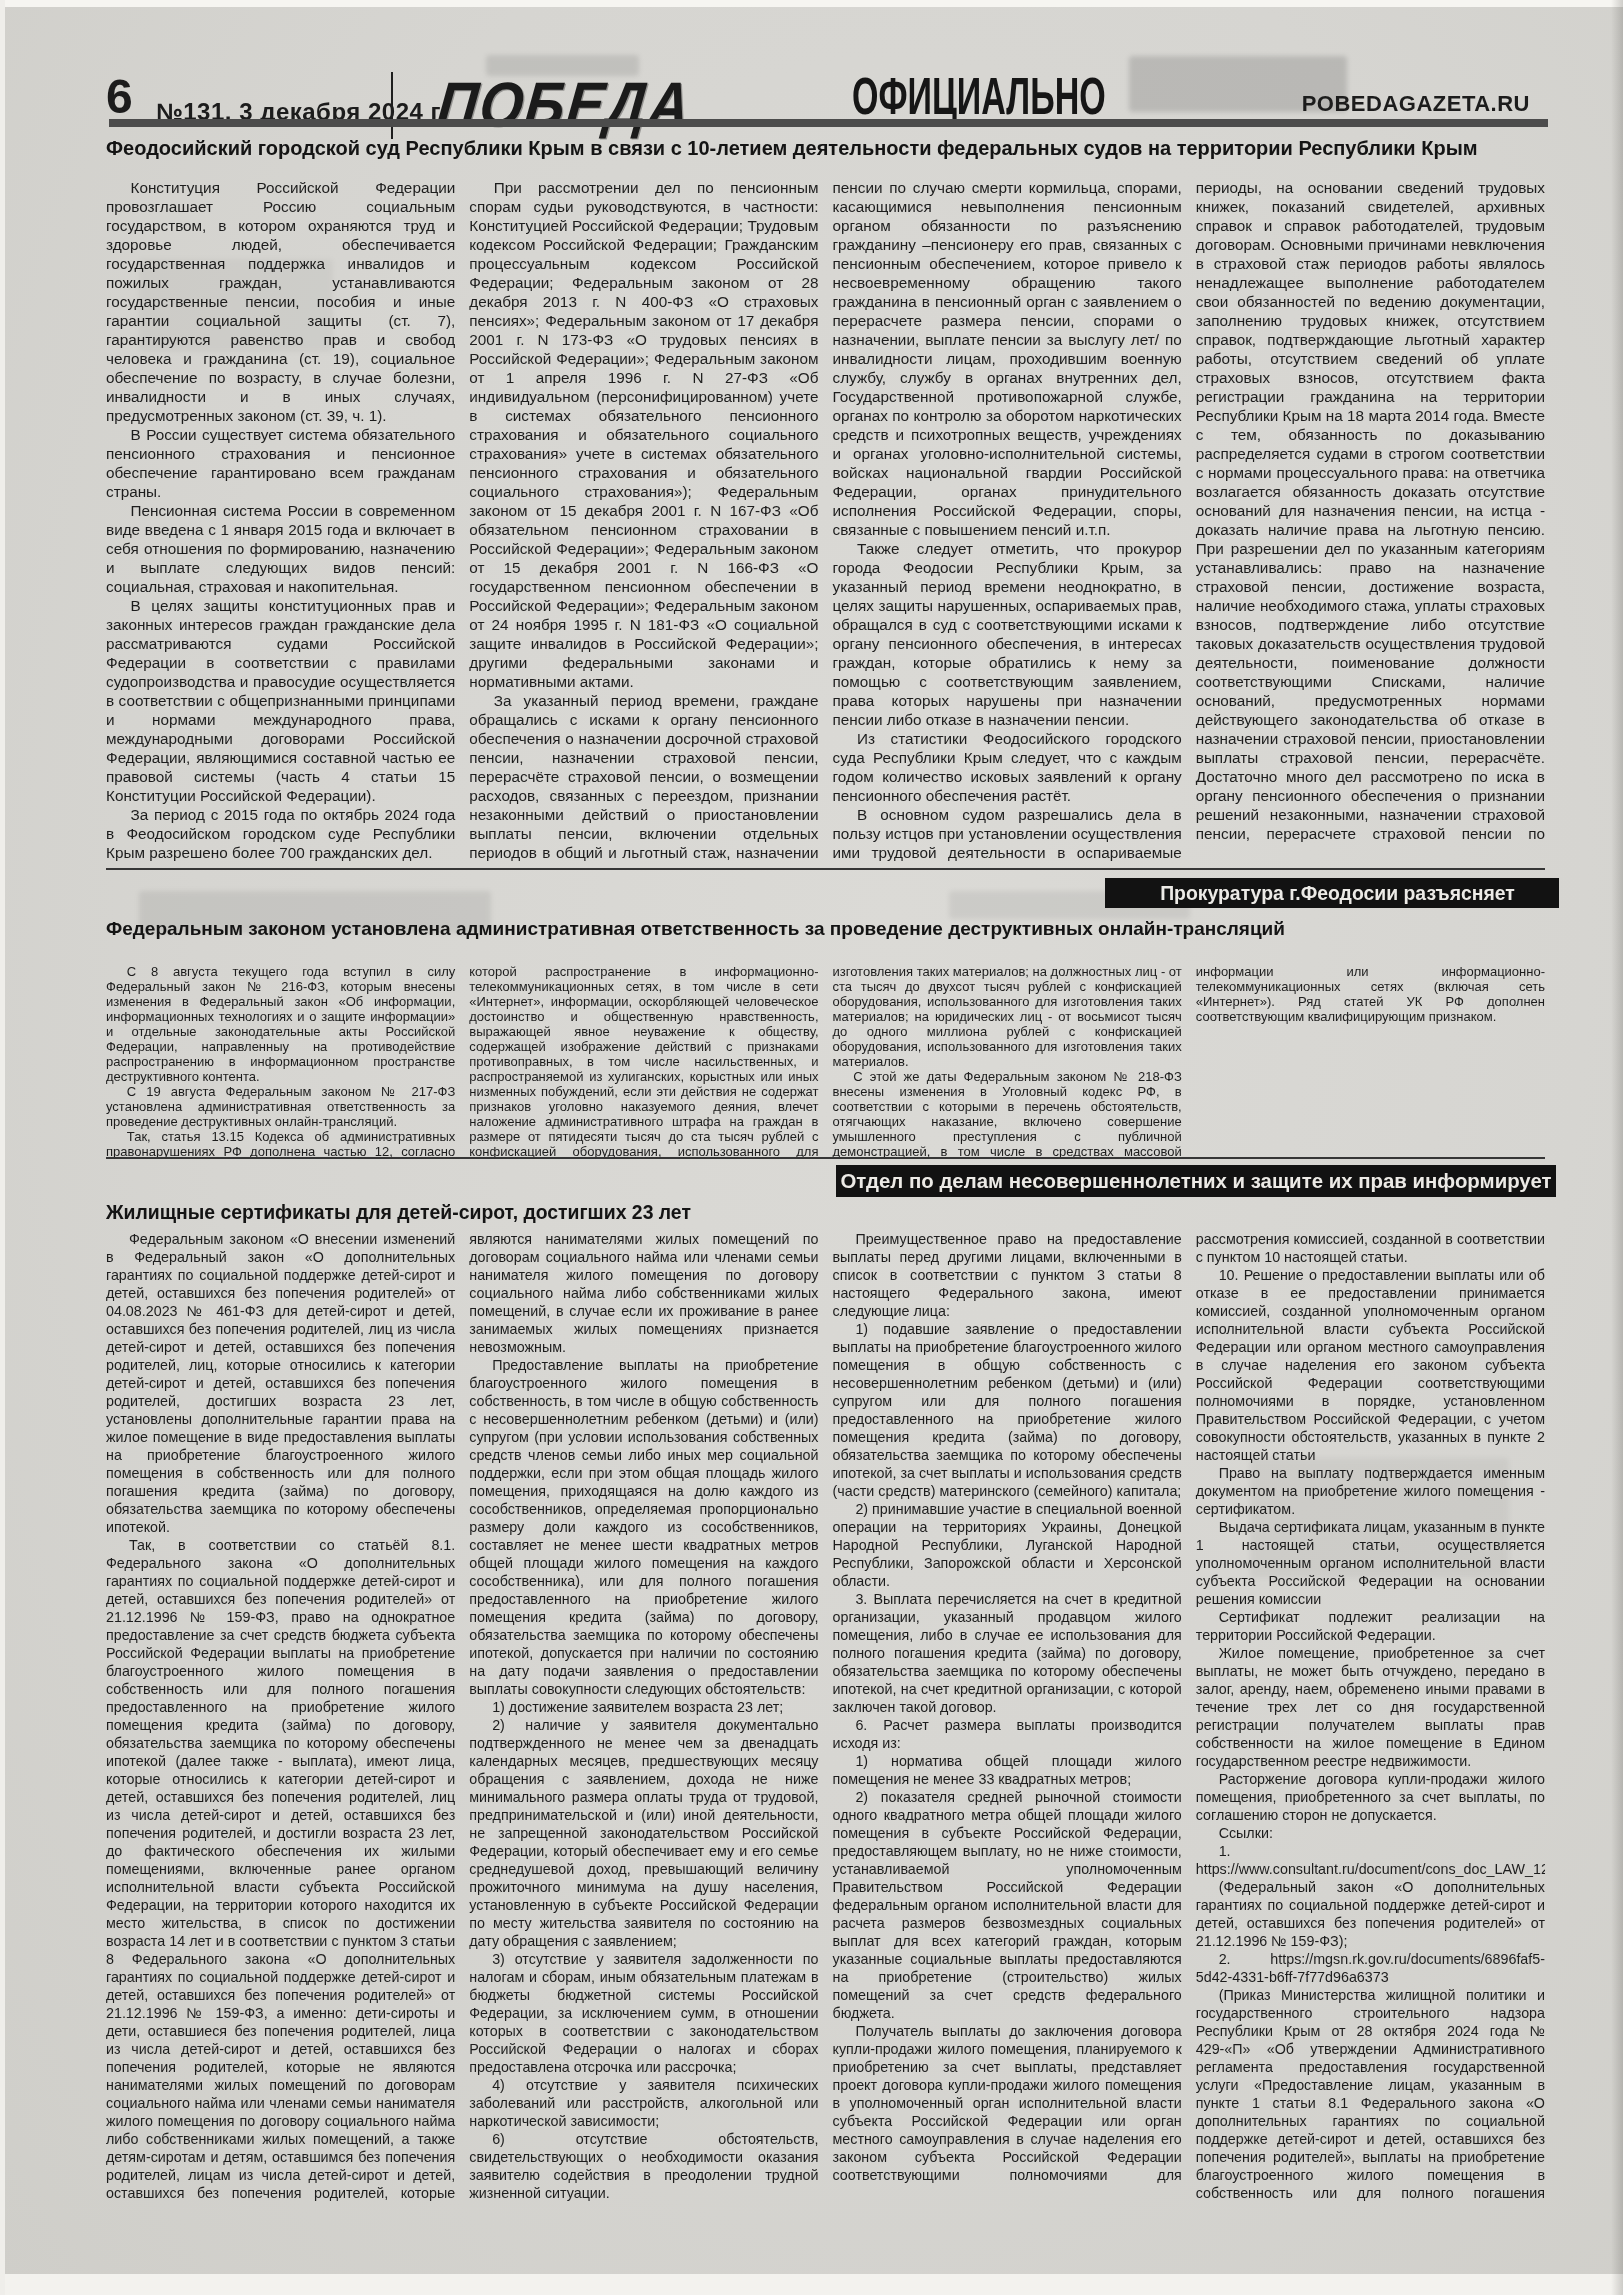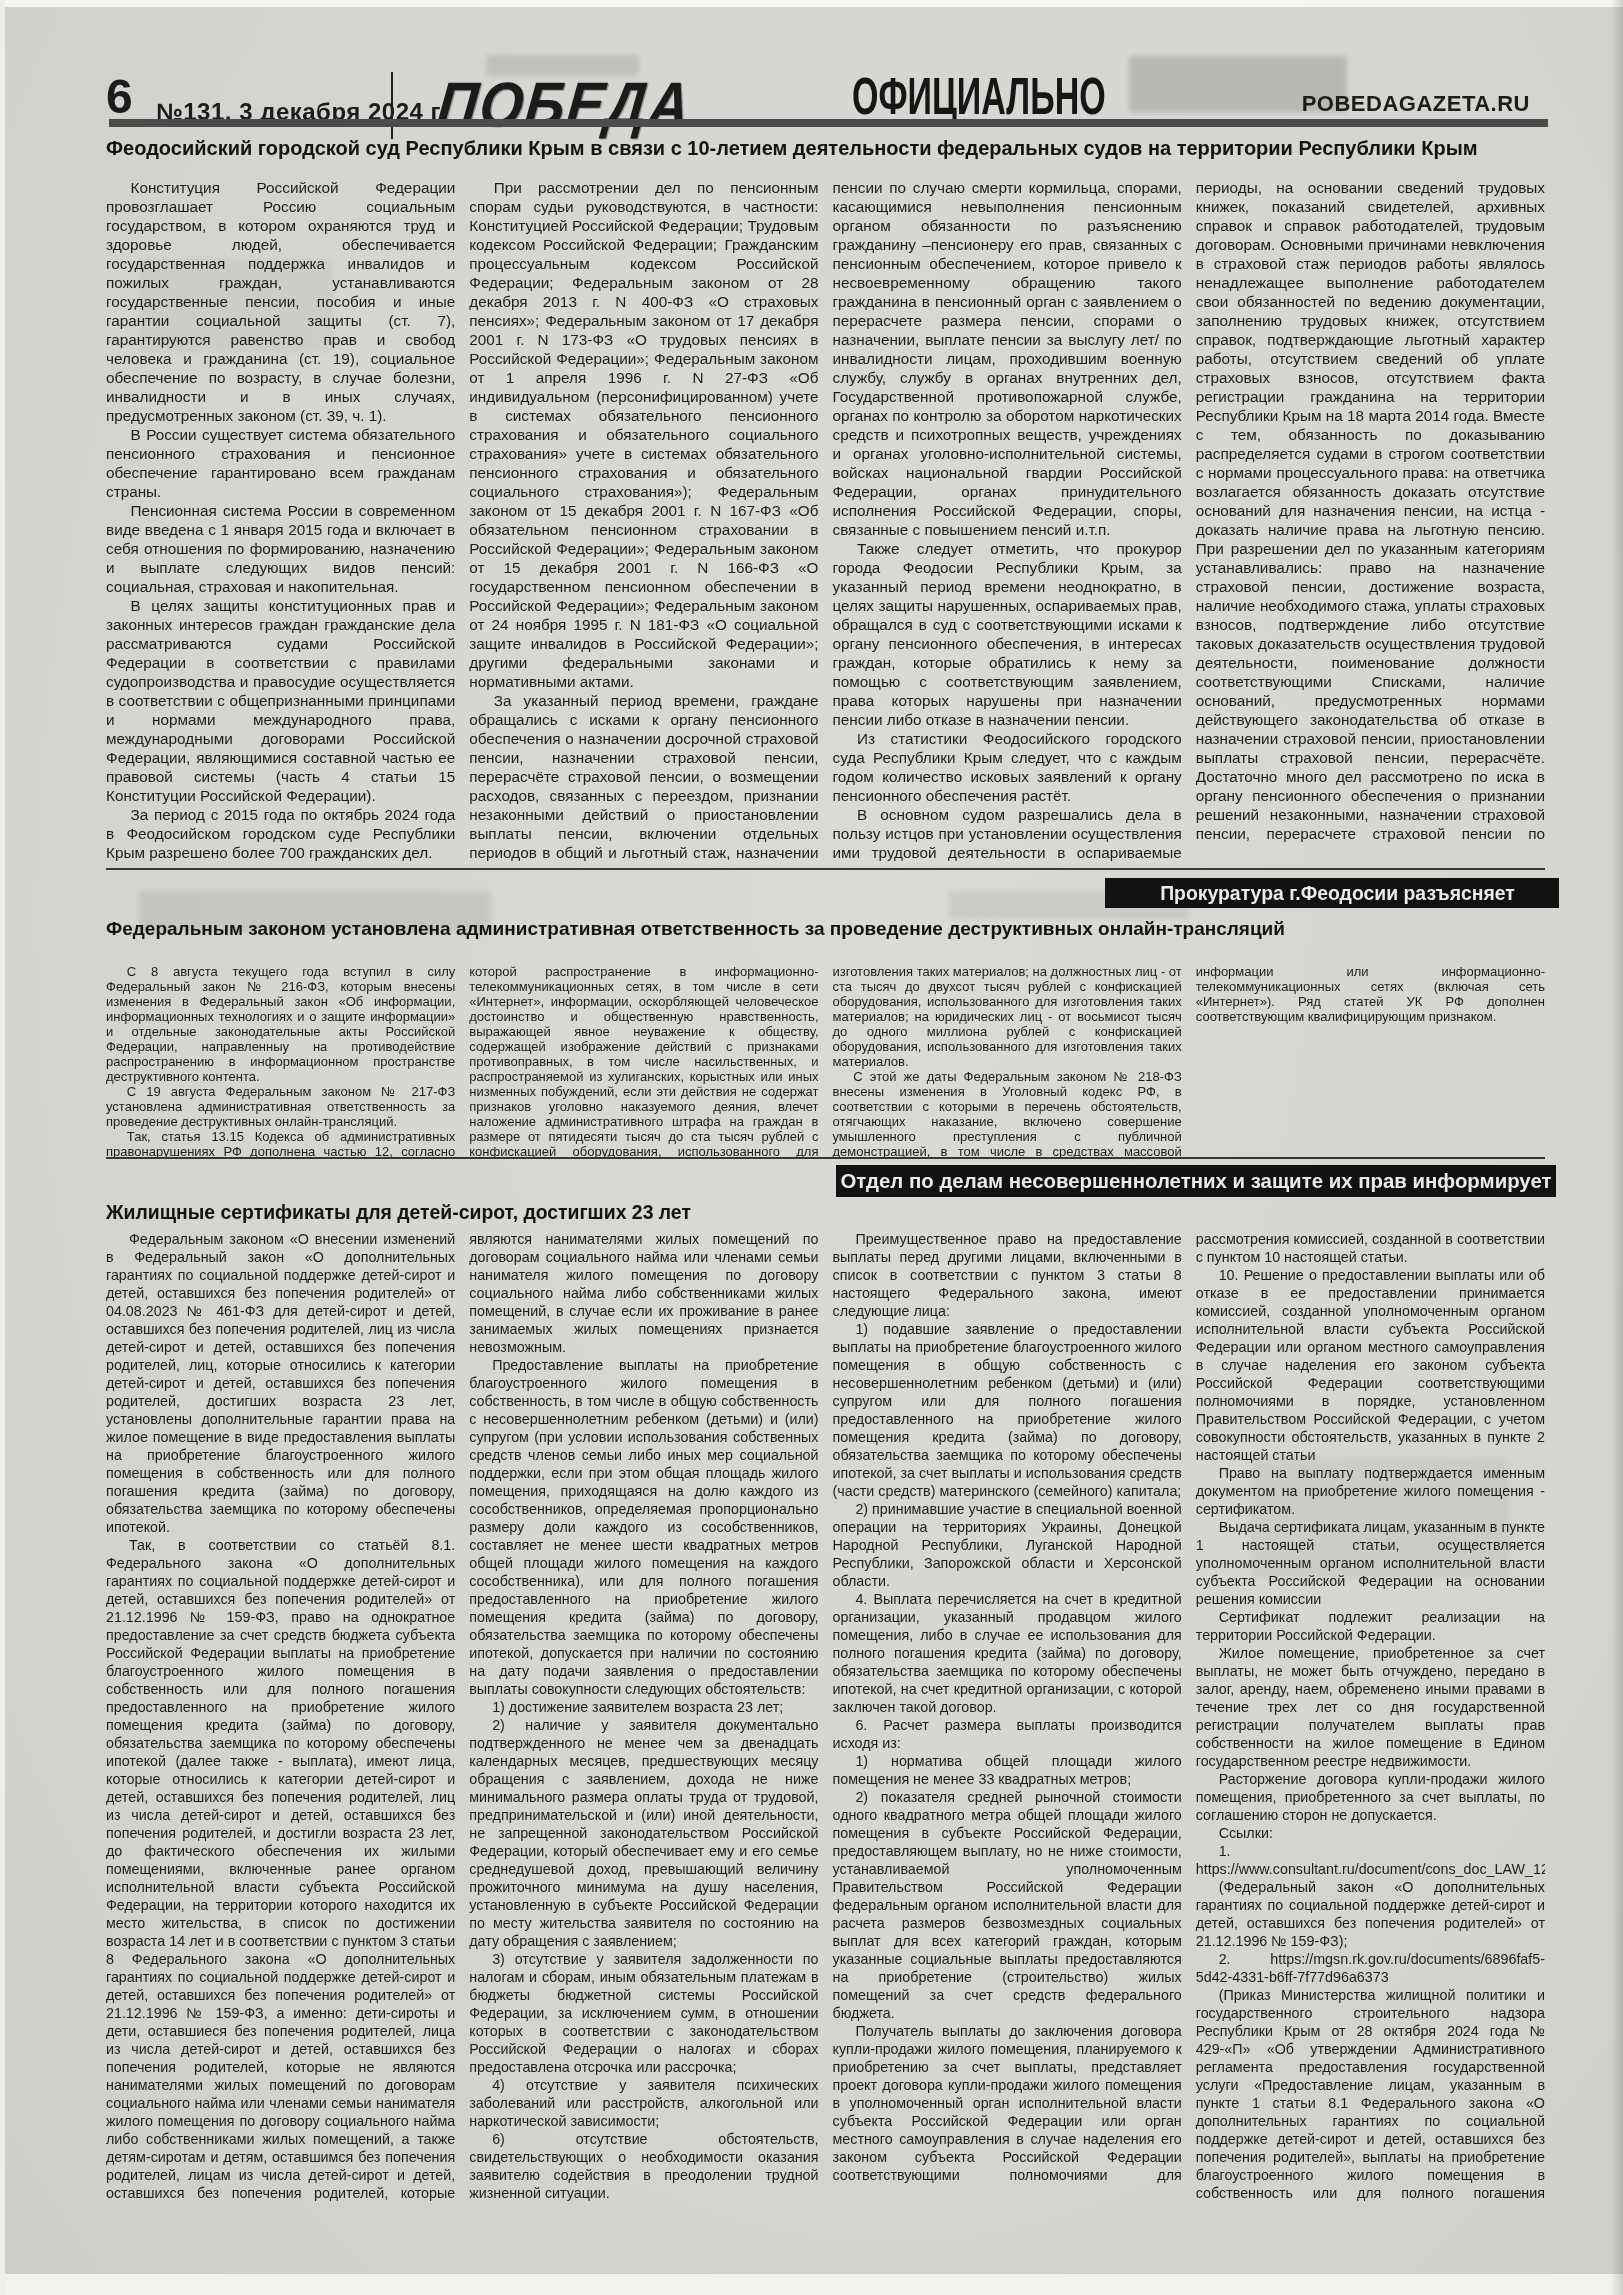--- a/index.html
+++ b/index.html
@@ -123,21 +123,21 @@
         <p>Так, в соответствии со статьёй 8.1. Федерального закона «О дополнительных гарантиях по социальной поддержке детей-сирот и детей, оставшихся без попечения родителей» от 21.12.1996 № 159-ФЗ, право на однократное предоставление за счет средств бюджета субъекта Российской Федерации выплаты на приобретение благоустроенного жилого помещения в собственность или для полного погашения предоставленного на приобретение жилого помещения кредита (займа) по договору, обязательства заемщика по которому обеспечены ипотекой (далее также - выплата), имеют лица, которые относились к категории детей-сирот и детей, оставшихся без попечения родителей, лиц из числа детей-сирот и детей, оставшихся без попечения родителей, и достигли возраста 23 лет, до фактического обеспечения их жилыми помещениями, включенные ранее органом исполнительной власти субъекта Российской Федерации, на территории которого находится их место жительства, в список по достижении возраста 14 лет и в соответствии с пунктом 3 статьи 8 Федерального закона «О дополнительных гарантиях по социальной поддержке детей-сирот и детей, оставшихся без попечения родителей» от 21.12.1996 № 159-ФЗ, а именно: дети-сироты и дети, оставшиеся без попечения родителей, лица из числа детей-сирот и детей, оставшихся без попечения родителей, которые не являются нанимателями жилых помещений по договорам социального найма или членами семьи нанимателя жилого помещения по договору социального найма либо собственниками жилых помещений, а также детям-сиротам и детям, оставшимся без попечения родителей, лицам из числа детей-сирот и детей, оставшихся без попечения родителей, которые являются нанимателями жилых помещений по договорам социального найма или членами семьи нанимателя жилого помещения по договору социального найма либо собственниками жилых помещений, в случае если их проживание в ранее занимаемых жилых помещениях признается невозможным.</p>
         <p>Предоставление выплаты на приобретение благоустроенного жилого помещения в собственность, в том числе в общую собственность с несовершеннолетним ребенком (детьми) и (или) супругом (при условии использования собственных средств членов семьи либо иных мер социальной поддержки, если при этом общая площадь жилого помещения, приходящаяся на долю каждого из сособственников, определяемая пропорционально размеру доли каждого из сособственников, составляет не менее шести квадратных метров общей площади жилого помещения на каждого сособственника), или для полного погашения предоставленного на приобретение жилого помещения кредита (займа) по договору, обязательства заемщика по которому обеспечены ипотекой, допускается при наличии по состоянию на дату подачи заявления о предоставлении выплаты совокупности следующих обстоятельств:</p>
         <p>1) достижение заявителем возраста 23 лет;</p>
         <p>2) наличие у заявителя документально подтвержденного не менее чем за двенадцать календарных месяцев, предшествующих месяцу обращения с заявлением, дохода не ниже минимального размера оплаты труда от трудовой, предпринимательской и (или) иной деятельности, не запрещенной законодательством Российской Федерации, который обеспечивает ему и его семье среднедушевой доход, превышающий величину прожиточного минимума на душу населения, установленную в субъекте Российской Федерации по месту жительства заявителя по состоянию на дату обращения с заявлением;</p>
         <p>3) отсутствие у заявителя задолженности по налогам и сборам, иным обязательным платежам в бюджеты бюджетной системы Российской Федерации, за исключением сумм, в отношении которых в соответствии с законодательством Российской Федерации о налогах и сборах предоставлена отсрочка или рассрочка;</p>
         <p>4) отсутствие у заявителя психических заболеваний или расстройств, алкогольной или наркотической зависимости;</p>
         <p>6) отсутствие обстоятельств, свидетельствующих о необходимости оказания заявителю содействия в преодолении трудной жизненной ситуации.</p>
         <p>Преимущественное право на предоставление выплаты перед другими лицами, включенными в список в соответствии с пунктом 3 статьи 8 настоящего Федерального закона, имеют следующие лица:</p>
         <p>1) подавшие заявление о предоставлении выплаты на приобретение благоустроенного жилого помещения в общую собственность с несовершеннолетним ребенком (детьми) и (или) супругом или для полного погашения предоставленного на приобретение жилого помещения кредита (займа) по договору, обязательства заемщика по которому обеспечены ипотекой, за счет выплаты и использования средств (части средств) материнского (семейного) капитала;</p>
         <p>2) принимавшие участие в специальной военной операции на территориях Украины, Донецкой Народной Республики, Луганской Народной Республики, Запорожской области и Херсонской области.</p>
-        <p>4. Выплата перечисляется на счет в кредитной организации, указанный продавцом жилого помещения, либо в случае ее использования для полного погашения кредита (займа) по договору, обязательства заемщика по которому обеспечены ипотекой, на счет кредитной организации, с которой заключен такой договор.</p>
+        <p>3. Выплата перечисляется на счет в кредитной организации, указанный продавцом жилого помещения, либо в случае ее использования для полного погашения кредита (займа) по договору, обязательства заемщика по которому обеспечены ипотекой, на счет кредитной организации, с которой заключен такой договор.</p>
         <p>6. Расчет размера выплаты производится исходя из:</p>
         <p>1) норматива общей площади жилого помещения не менее 33 квадратных метров;</p>
         <p>2) показателя средней рыночной стоимости одного квадратного метра общей площади жилого помещения в субъекте Российской Федерации, предоставляющем выплату, но не ниже стоимости, устанавливаемой уполномоченным Правительством Российской Федерации федеральным органом исполнительной власти для расчета размеров безвозмездных социальных выплат для всех категорий граждан, которым указанные социальные выплаты предоставляются на приобретение (строительство) жилых помещений за счет средств федерального бюджета.</p>
         <p>Получатель выплаты до заключения договора купли-продажи жилого помещения, планируемого к приобретению за счет выплаты, представляет проект договора купли-продажи жилого помещения в уполномоченный орган исполнительной власти субъекта Российской Федерации или орган местного самоуправления в случае наделения его законом субъекта Российской Федерации соответствующими полномочиями для рассмотрения комиссией, созданной в соответствии с пунктом 10 настоящей статьи.</p>
         <p>10. Решение о предоставлении выплаты или об отказе в ее предоставлении принимается комиссией, созданной уполномоченным органом исполнительной власти субъекта Российской Федерации или органом местного самоуправления в случае наделения его законом субъекта Российской Федерации соответствующими полномочиями в порядке, установленном Правительством Российской Федерации, с учетом совокупности обстоятельств, указанных в пункте 2 настоящей статьи</p>
         <p>Право на выплату подтверждается именным документом на приобретение жилого помещения - сертификатом.</p>
         <p>Выдача сертификата лицам, указанным в пункте 1 настоящей статьи, осуществляется уполномоченным органом исполнительной власти субъекта Российской Федерации на основании решения комиссии</p>
         <p>Сертификат подлежит реализации на территории Российской Федерации.</p>
         <p>Жилое помещение, приобретенное за счет выплаты, не может быть отчуждено, передано в залог, аренду, наем, обременено иными правами в течение трех лет со дня государственной регистрации получателем выплаты прав собственности на жилое помещение в Едином государственном реестре недвижимости.</p>
         <p>Расторжение договора купли-продажи жилого помещения, приобретенного за счет выплаты, по соглашению сторон не допускается.</p>

